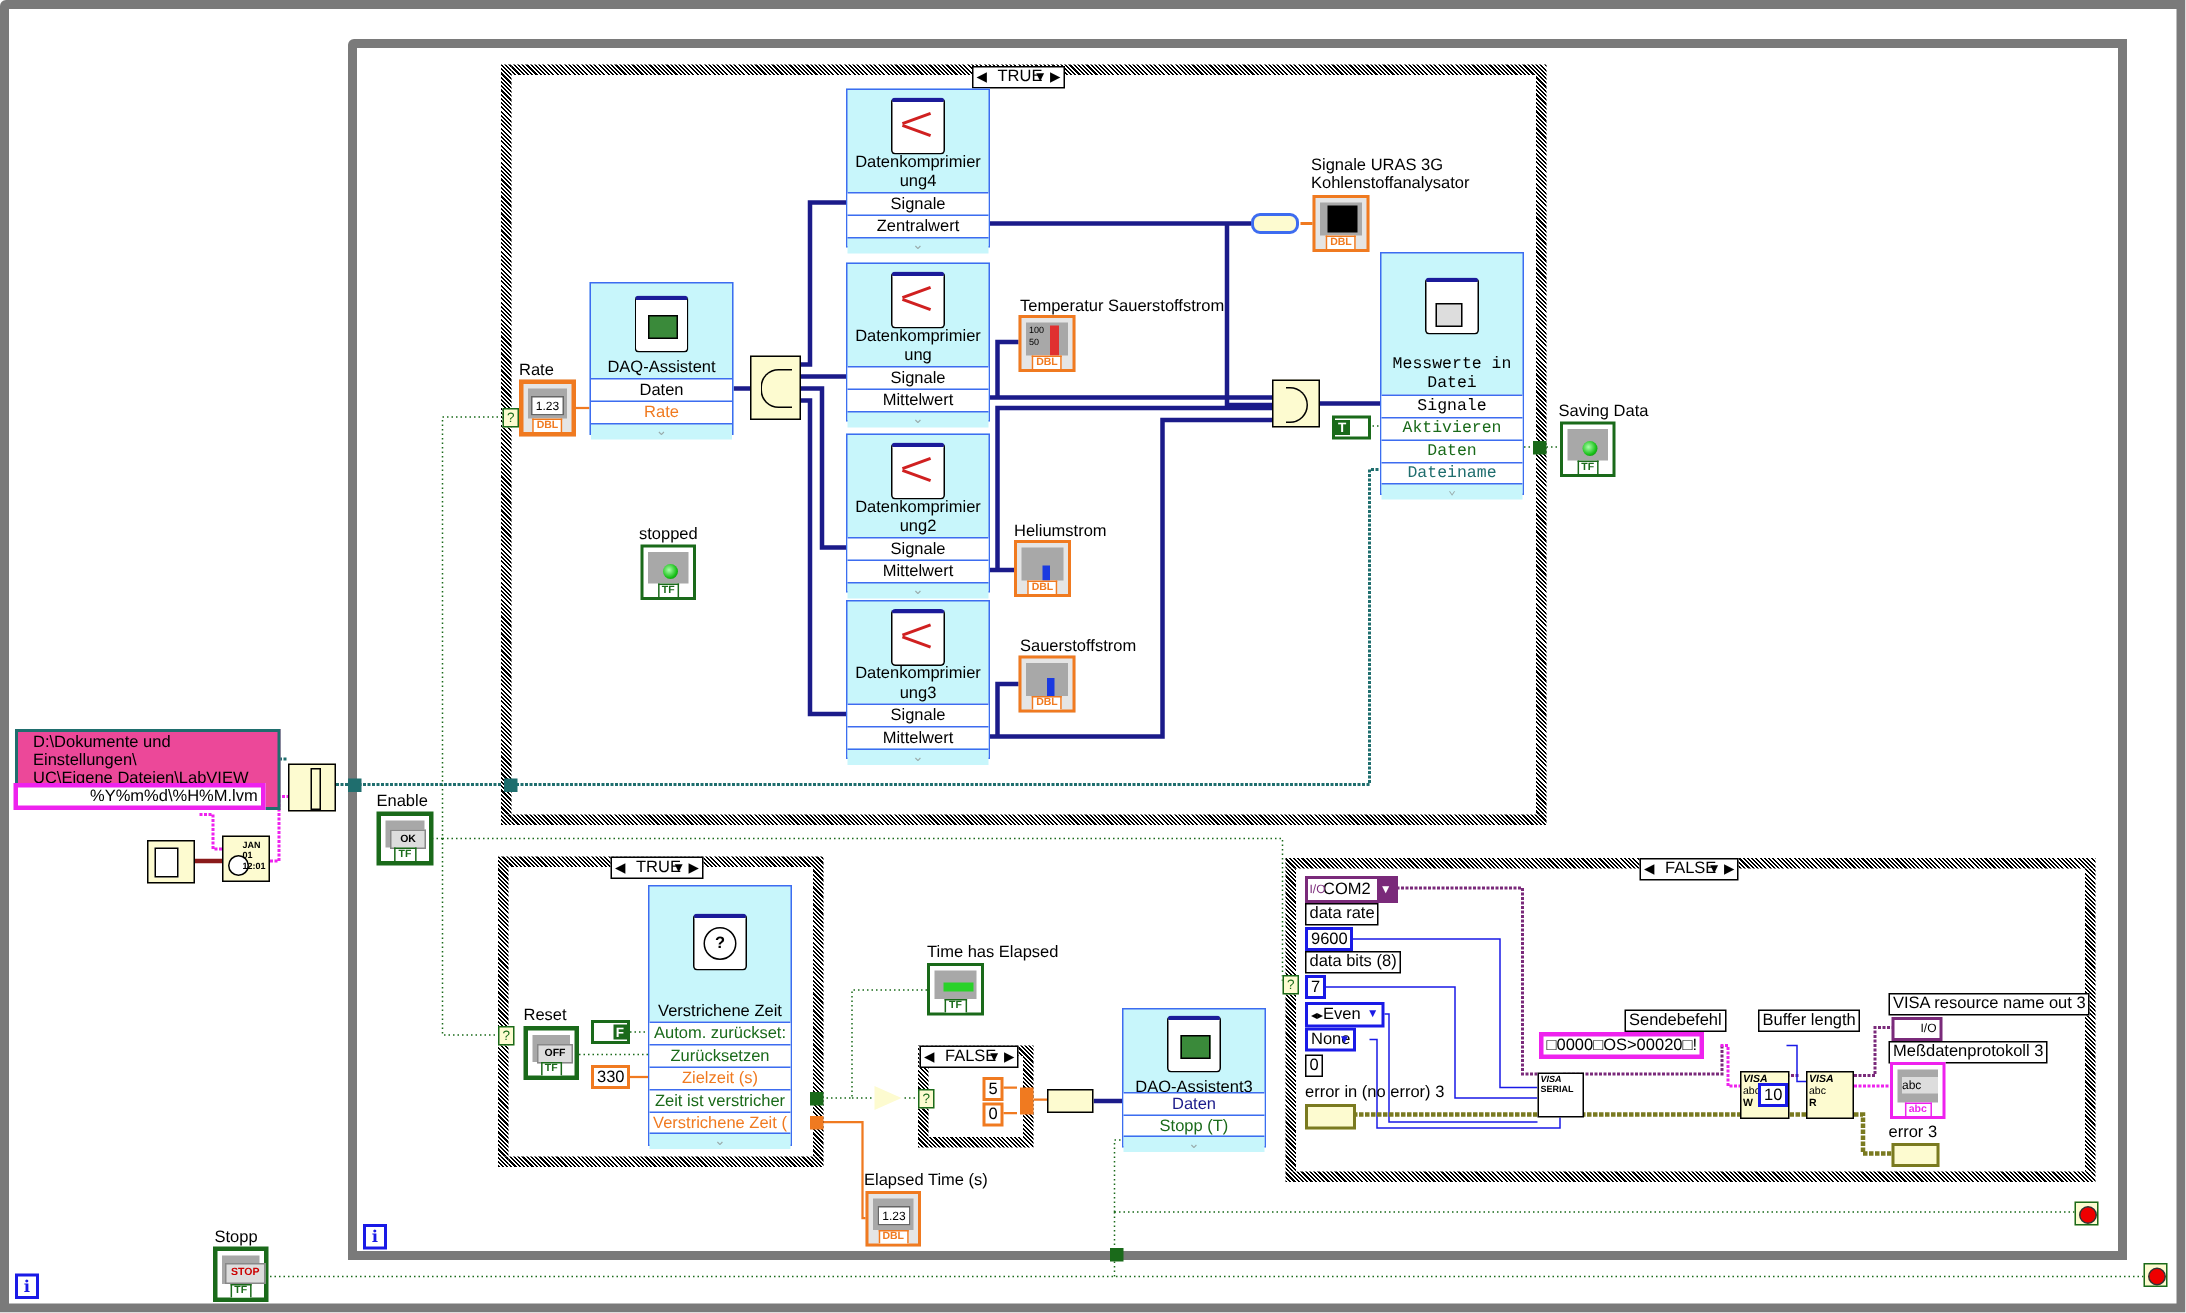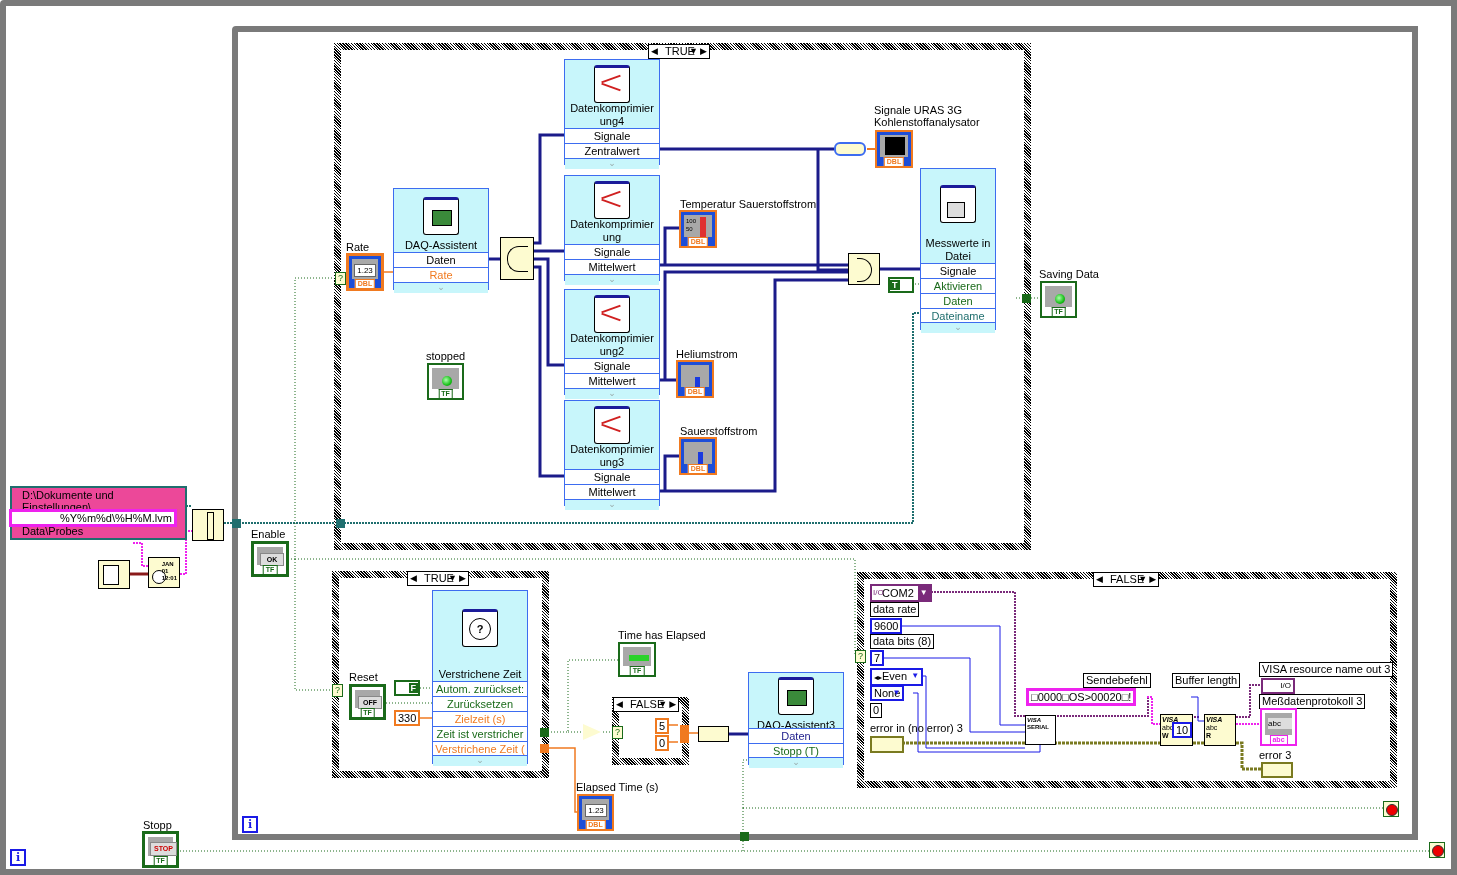--- a/index.html
+++ b/index.html
@@ -12,21 +12,21 @@
   .selector .la{position:absolute;left:2px;top:0;font-size:9px;}
   .selector .ra{position:absolute;right:2px;top:0;font-size:9px;}
   .selector .dd{position:absolute;right:11px;top:0;font-size:9px;}
   .label{position:absolute;font-size:11px;white-space:nowrap;line-height:12px;}
   .express{position:absolute;background:#c8f6fb;border:1px solid #3d6cf0;box-sizing:border-box;}
   .express .icon{position:absolute;left:50%;transform:translateX(-50%);width:34px;height:34px;background:#fff;border:1px solid #000;border-top:3px solid #1b1b9a;border-radius:3px;}
   .express .title{position:absolute;left:0;right:0;text-align:center;font-size:11px;line-height:13px;}
   .express .row{position:absolute;left:0;right:0;height:14px;border-top:1px solid #3d6cf0;background:#fff;text-align:center;font-size:11px;line-height:14px;}
   .express .row.tail{background:#c8f6fb;color:#9aa;font-size:9px;height:10px;line-height:9px;}
   .ind{position:absolute;box-sizing:border-box;}
-  .dbl{border:2px solid #f07a20;background:#1d4ed8;}
+  .dbl{border:2px solid #f07a20;background:#e5e5e5;}
   .tf{border:2px solid #1a6a1a;background:#fff;}
   .ind .inner{position:absolute;left:3px;top:3px;right:3px;bottom:9px;background:#a8a8a8;}
   .ind .tag{position:absolute;bottom:0;left:50%;transform:translateX(-50%);font-size:7px;font-weight:bold;line-height:8px;padding:0 2px;background:#fff;}
   .dbl .tag{color:#f07a20;border:1px solid #f07a20;border-bottom:none;}
   .tf .tag{color:#1a6a1a;border:1px solid #1a6a1a;border-bottom:none;}
   .led{position:absolute;width:10px;height:10px;border-radius:50%;background:radial-gradient(circle at 40% 40%,#aaffaa,#18c018 60%,#0a700a);}
   .const{position:absolute;border:2px solid #f07a20;background:#fff;font-size:11px;line-height:12px;padding:0 2px;}
   .bconst{position:absolute;border:2px solid #1a1ae6;background:#fff;font-size:11px;line-height:12px;padding:0 2px;}
   .blabel{position:absolute;border:1px solid #000;background:#fff;font-size:11px;line-height:13px;padding:0 2px;white-space:nowrap;}
   .pathconst{position:absolute;border:2px solid #1f6e6e;background:#ec4899;font-size:11px;line-height:12px;padding:1px 3px 1px 10px;}
@@ -100,21 +100,21 @@
   <span>TRUE</span>
   <span class="dd">▼</span>
   <span class="ra">▶</span>
 </div>
 
 <div class="pathconst" style="left:10px;top:486px;width:160px;">
   <div>D:\Dokumente und Einstellungen\</div>
   <div>UC\Eigene Dateien\LabVIEW</div>
   <div>Data\Probes</div>
 </div>
-<div class="strconst" style="left:9px;top:509px;padding-left:48px;">%Y%m%d\%H%M.lvm</div>
+<div class="strconst" style="left:9px;top:522px;padding-left:48px;">%Y%m%d\%H%M.lvm</div>
 <div class="fn" style="left:98px;top:560px;width:32px;height:29px;background:#fdfbd0;">
   <div style="position:absolute;left:4px;top:4px;width:14px;height:18px;border:1px solid #000;background:#fff;"></div>
 </div>
 <div class="fn" style="left:148px;top:557px;width:32px;height:31px;">
   <div style="position:absolute;left:3px;top:12px;width:12px;height:12px;border:1px solid #000;border-radius:50%;background:#fff;"></div>
   <div style="position:absolute;right:2px;top:3px;font-size:6px;line-height:7px;font-weight:bold;">JAN<br>01<br>12:01</div>
 </div>
 <div class="fn" style="left:192px;top:509px;width:32px;height:32px;">
   <div style="position:absolute;left:14px;top:2px;width:5px;height:26px;border:1px solid #000;"></div>
 </div>
@@ -247,21 +247,21 @@
   <div class="inner">
       <div style="position:absolute;left:14px;top:10px;width:5px;height:14px;background:#1a3ae0;"></div>
     </div>
   <span class="tag">DBL</span>
 </div>
 
 <div class="fn" style="left:848px;top:253px;width:32px;height:32px;">
   <div style="position:absolute;left:8px;top:4px;width:14px;height:22px;border:1px solid #000;border-left:none;border-radius:0 12px 12px 0;"></div>
 </div>
 
-<div class="express" style="left:920px;top:168px;width:76px;height:162px;">
+<div class="express" style="left:920px;top:168px;width:96px;height:162px;font-family:Liberation Mono, monospace;">
   <div class="icon" style="top:16px;">
       <div style="position:absolute;left:6px;top:14px;width:16px;height:14px;border:1px solid #000;background:#ddd;"></div>
     </div>
   <div class="title" style="top:68px;">
       <div>Messwerte in</div>
       <div>Datei schreiben</div>
     </div>
   <div class="row" style="top:94px;">Signale</div>
   <div class="row" style="top:109px;color:#1a6a1a;">Aktivieren</div>
   <div class="row" style="top:124px;color:#1a6a1a;">Daten speichern</div>

